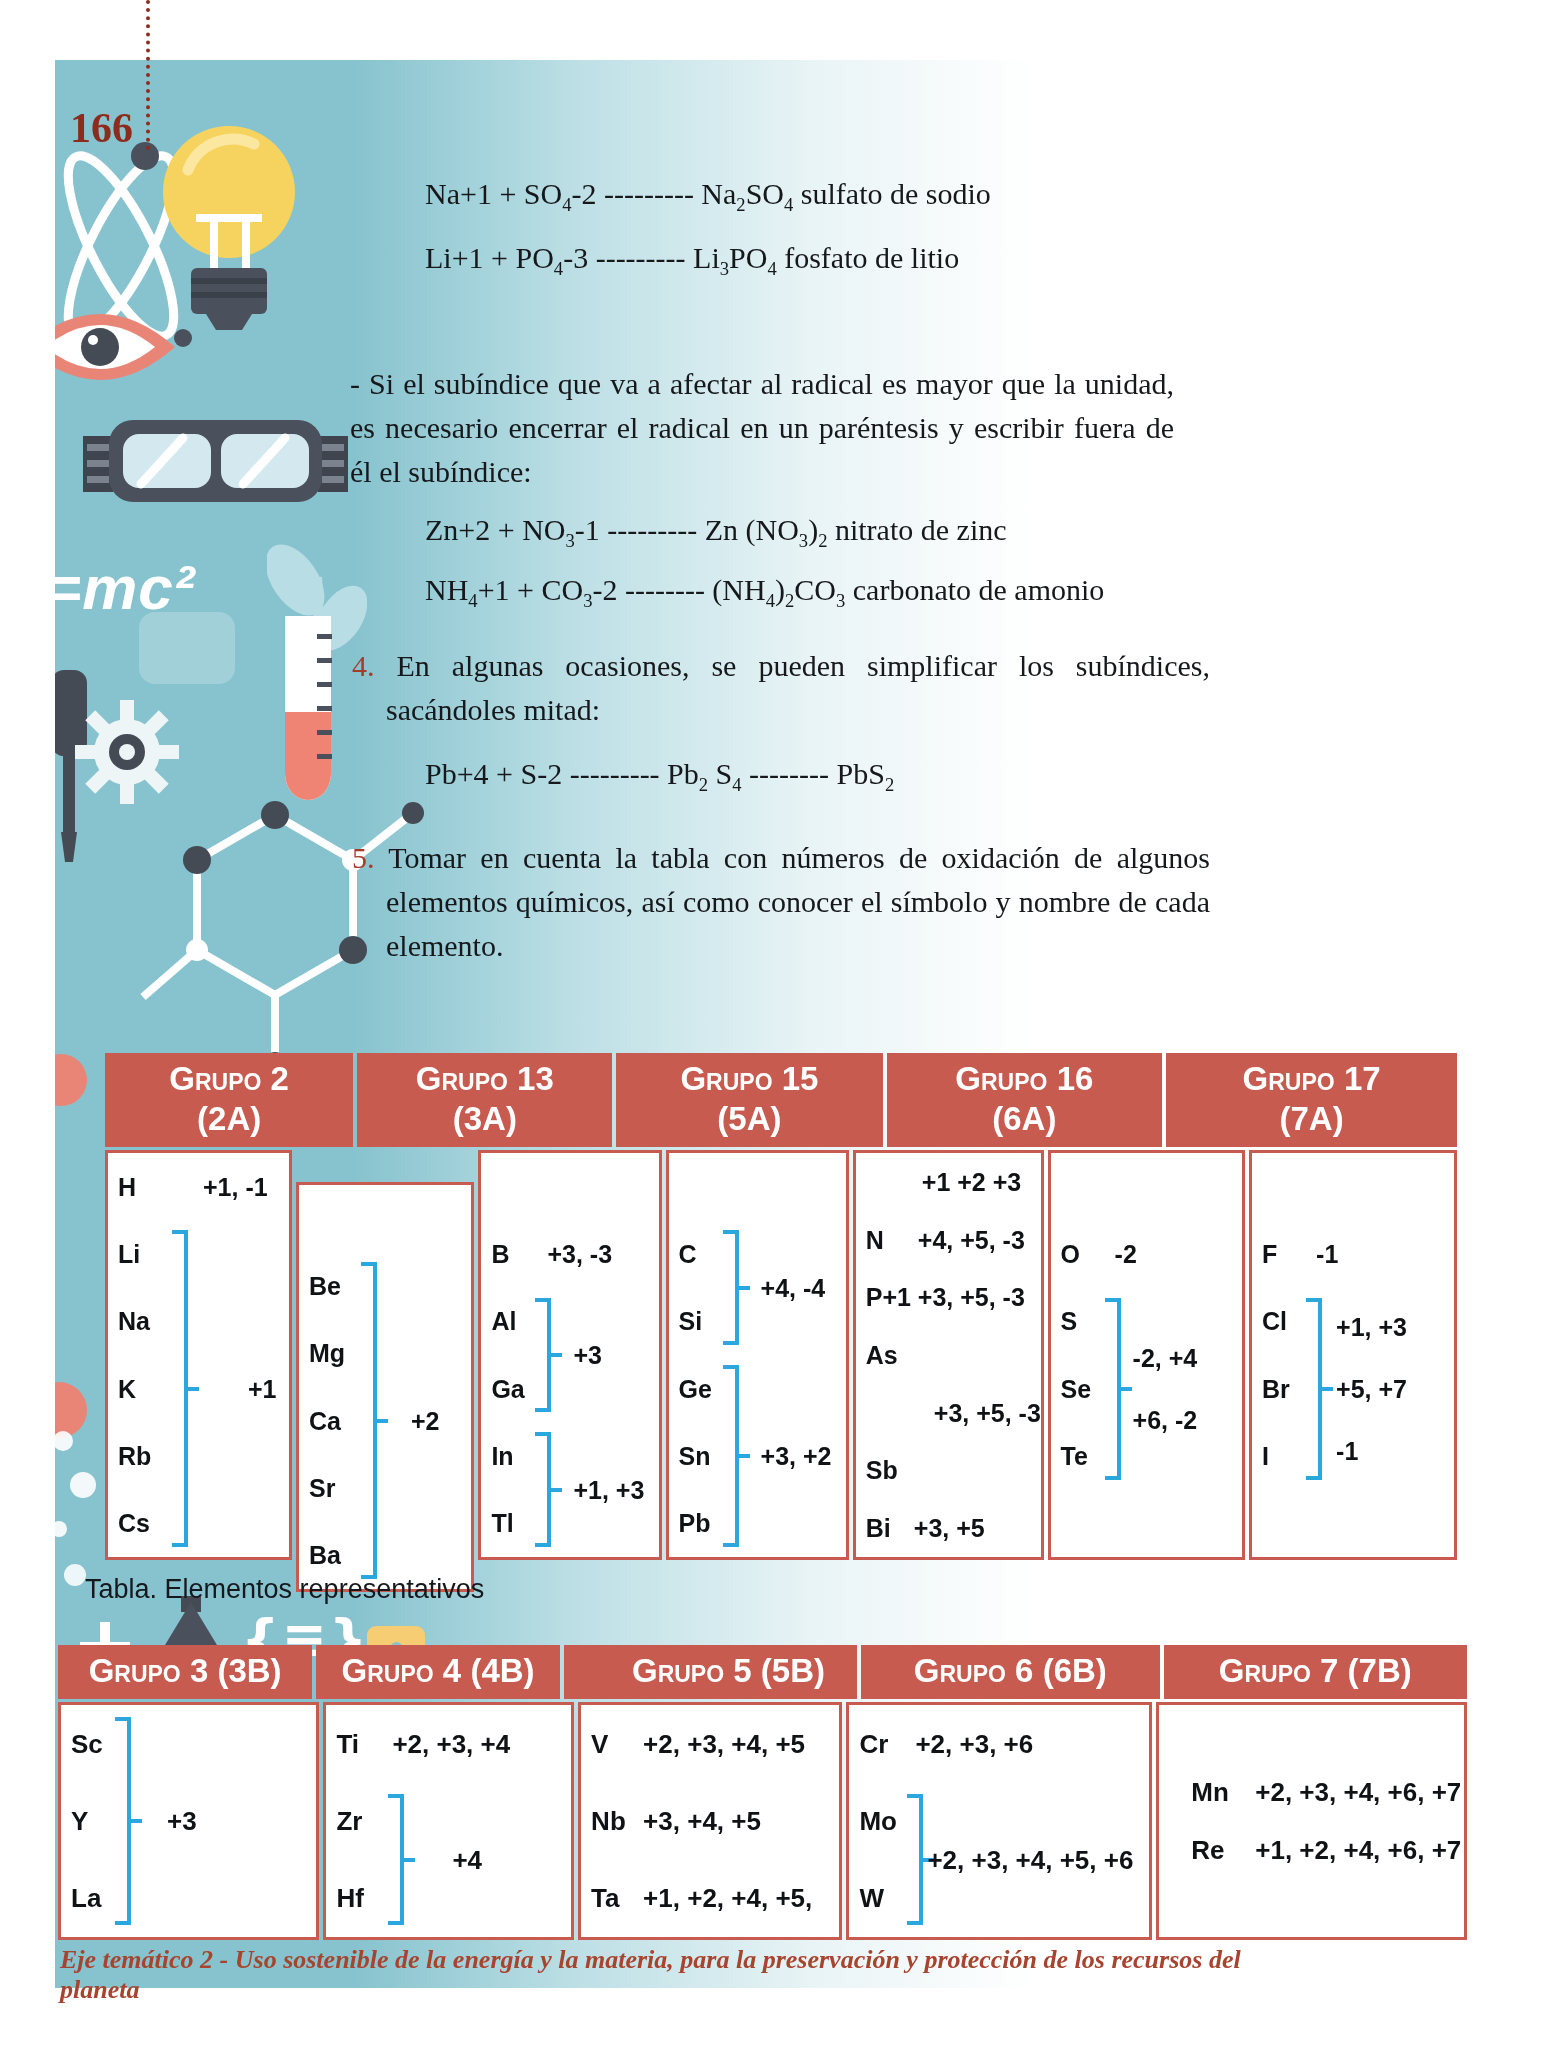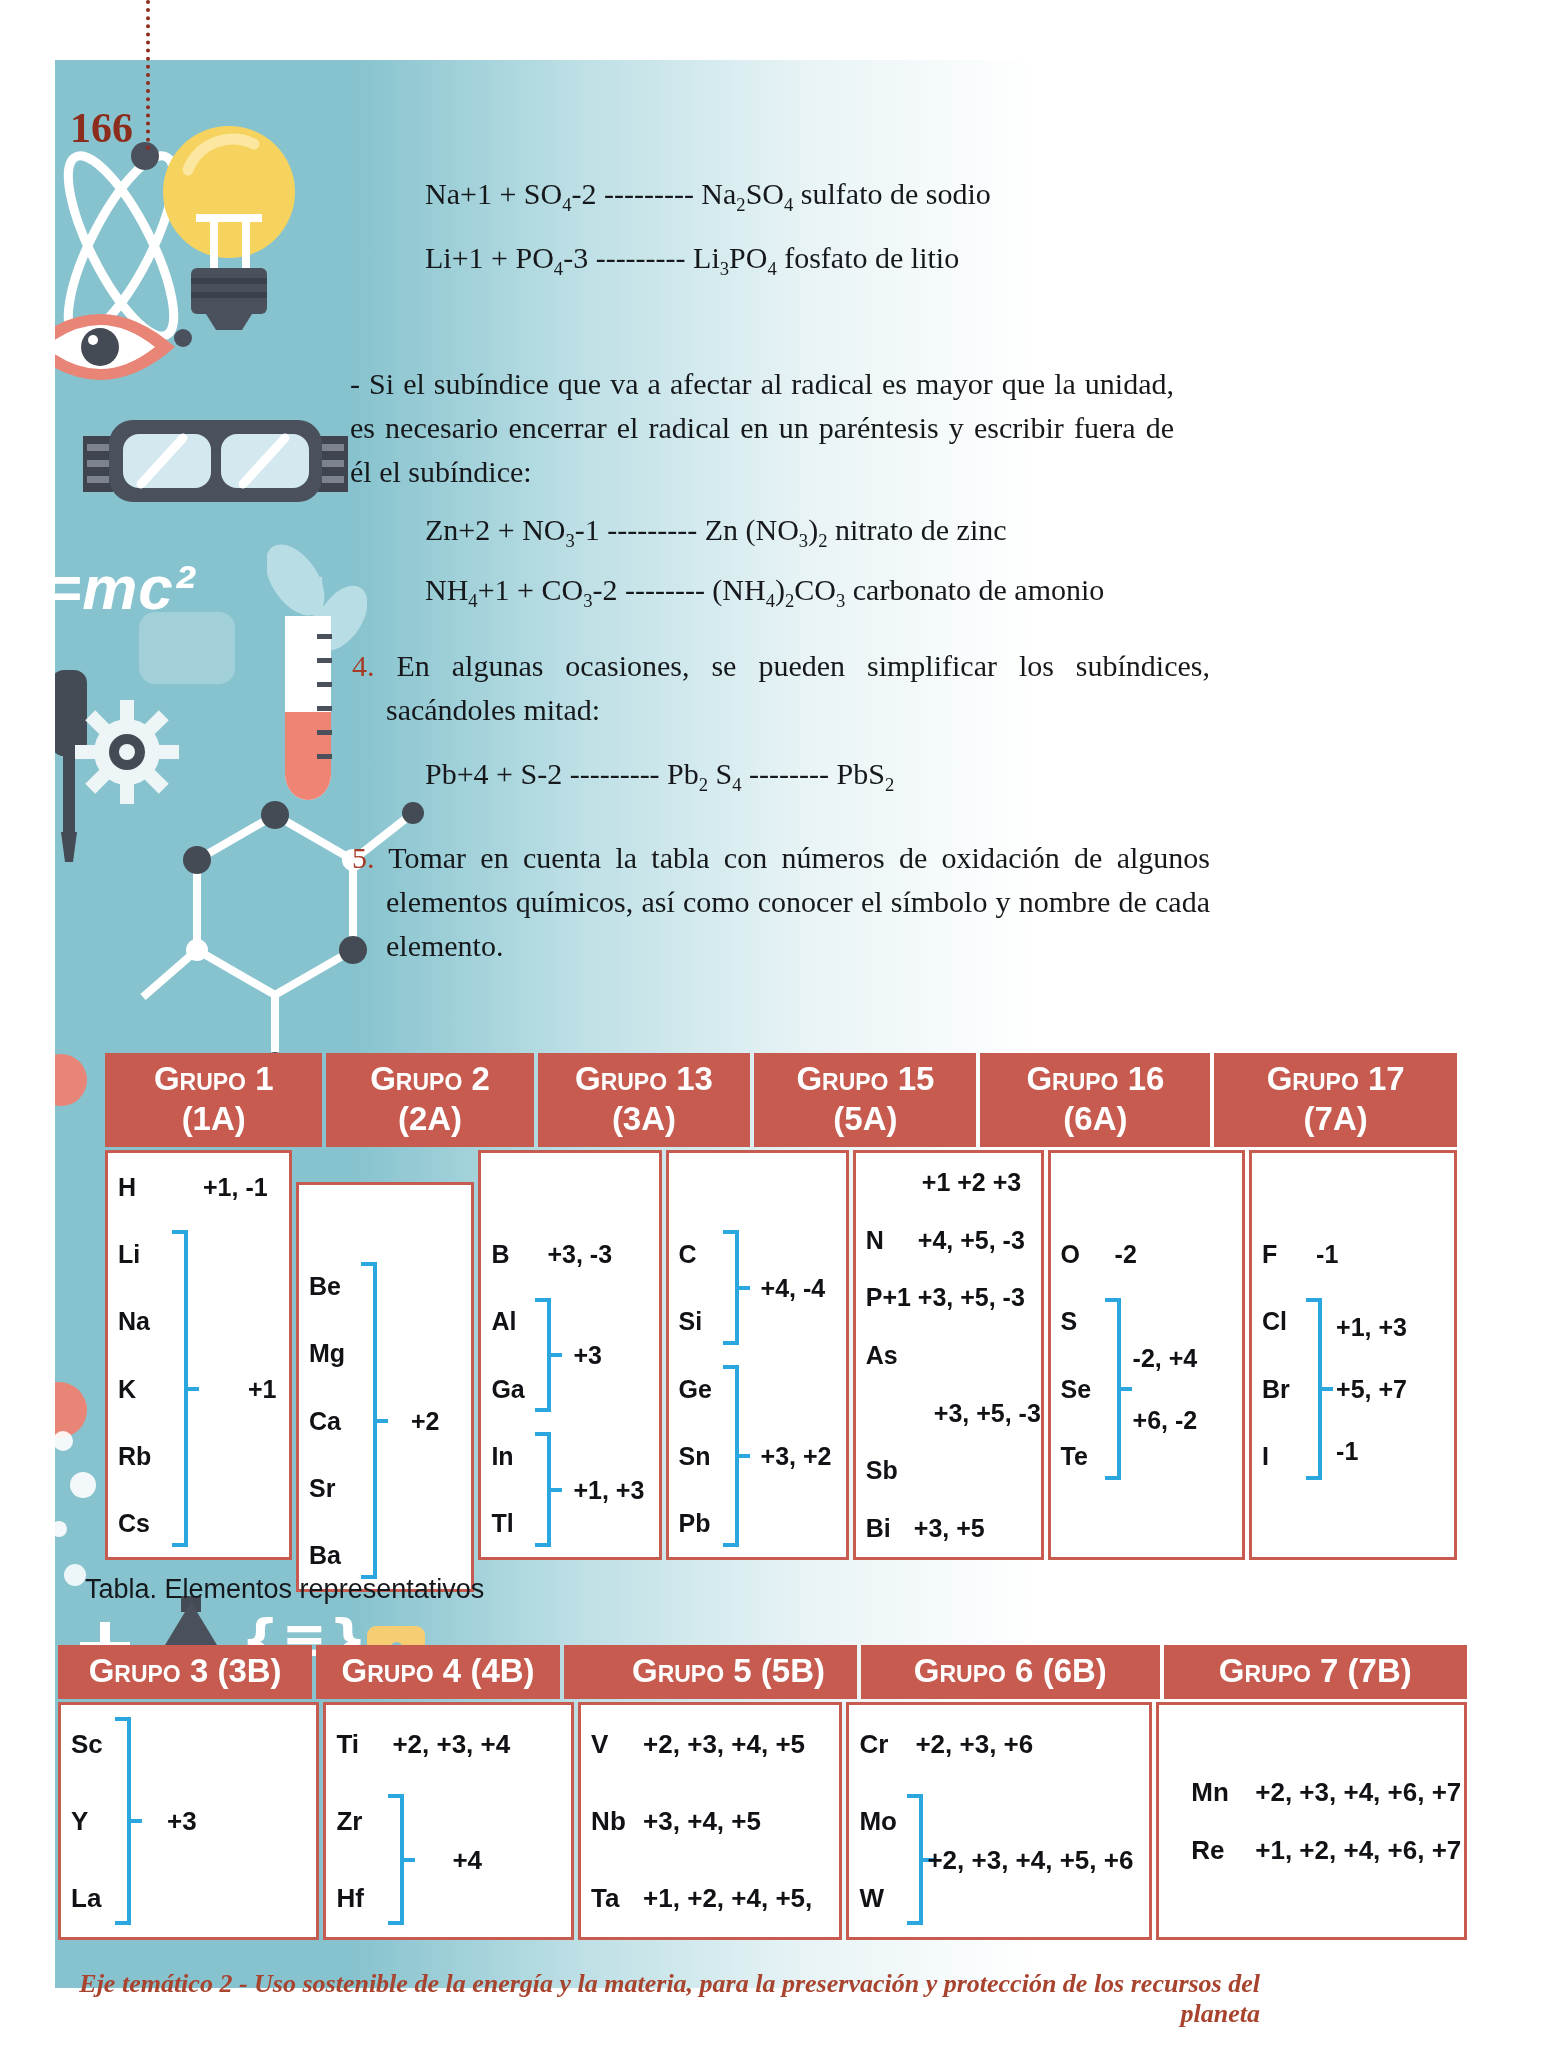--- a/index.html
+++ b/index.html
@@ -38,21 +38,21 @@
   .t-body{display:flex;gap:4px;margin-top:3px;}
   .t-bc{position:relative;background:#fff;border:3px solid #c75b50;box-sizing:content-box;}
   .sym,.val,.bval{position:absolute;transform:translateY(-50%);white-space:nowrap;color:#101215;
         font:700 25px "Liberation Sans",sans-serif;}
   .pt2 .sym,.pt2 .val,.pt2 .bval{font-size:26px;}
   .bracket{position:absolute;width:16px;border:4px solid #2ba7e0;border-left:none;box-sizing:border-box;}
   .bdash{position:absolute;right:-15px;top:50%;margin-top:-2px;width:11px;height:4px;background:#2ba7e0;}
 
   .caption{position:absolute;z-index:2;font:27px "Liberation Sans",sans-serif;color:#15181c;}
   .footer{position:absolute;z-index:2;font:italic 700 26px "Liberation Serif",serif;color:#a8432e;
-          text-align:right;margin-top:24px;}
+          text-align:left;}
 </style>
 </head>
 <body>
 
 <div class="page-bg">
 
   <svg class="ic" style="left:-22px;top:58px" width="175" height="255" viewBox="0 0 175 255">
     <ellipse cx="88" cy="128" rx="30" ry="100" fill="none" stroke="#fff" stroke-width="9" transform="rotate(27 88 128)"></ellipse>
     <ellipse cx="88" cy="128" rx="30" ry="100" fill="none" stroke="#fff" stroke-width="9" transform="rotate(-27 88 128)"></ellipse>
     <circle cx="112" cy="38" r="14" fill="#4b515c"></circle>
@@ -202,24 +202,20 @@
 
 <div class="tblock formula" style="left:425px;top:752px"><span>Pb+4 + S-2 --------- Pb</span><sub>2</sub><span> S</span><sub>4</sub><span> -------- PbS</span><sub>2</sub></div>
 
 <div class="tblock para hang" style="left:352px;top:836px;width:824px">
   <span class="num">5.</span>
   <span>Tomar en cuenta la tabla con números de oxidación de algunos elementos químicos, así como conocer el símbolo y nombre de cada elemento.</span>
 </div>
 
 <div class="ptable pt1" style="left:105px;top:1053px;width:1352px">
     <div class="t-head">
-      <div class="t-hc" style="flex: 190 1 0px;">
-        <div class="h1">Grupo 1</div>
-        <div class="h2">(1A)</div>
-      </div>
       <div class="t-hc" style="flex: 181 1 0px;">
         <div class="h1">Grupo 2</div>
         <div class="h2">(2A)</div>
       </div>
       <div class="t-hc" style="flex: 186 1 0px;">
         <div class="h1">Grupo 13</div>
         <div class="h2">(3A)</div>
       </div>
       <div class="t-hc" style="flex: 194 1 0px;">
         <div class="h1">Grupo 15</div>

